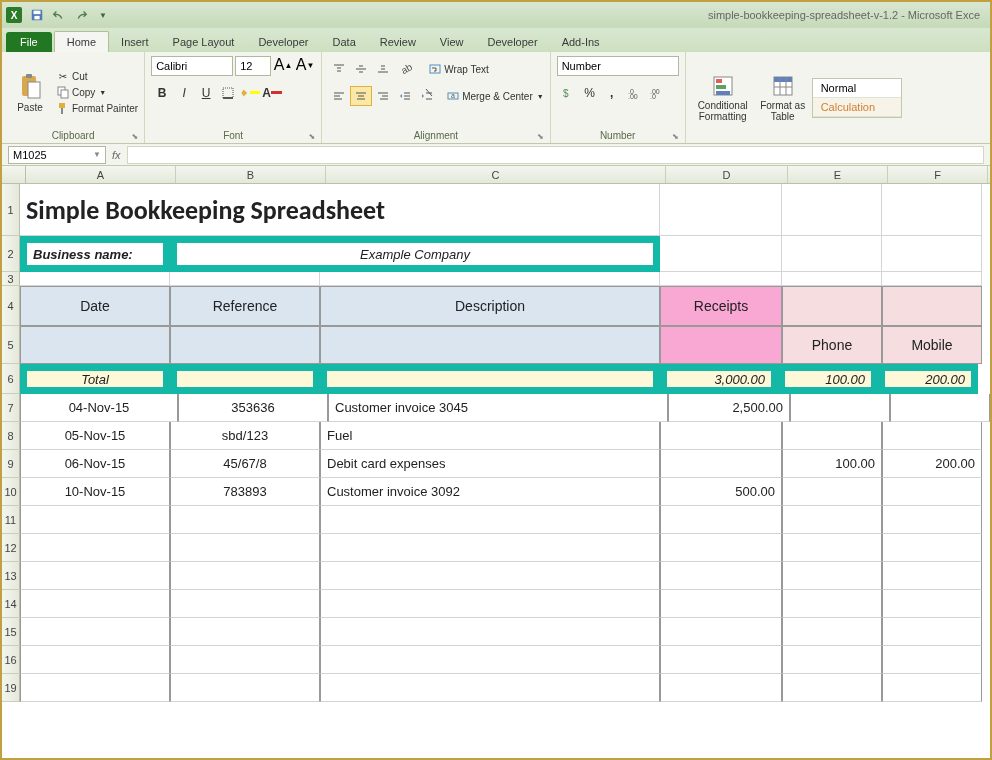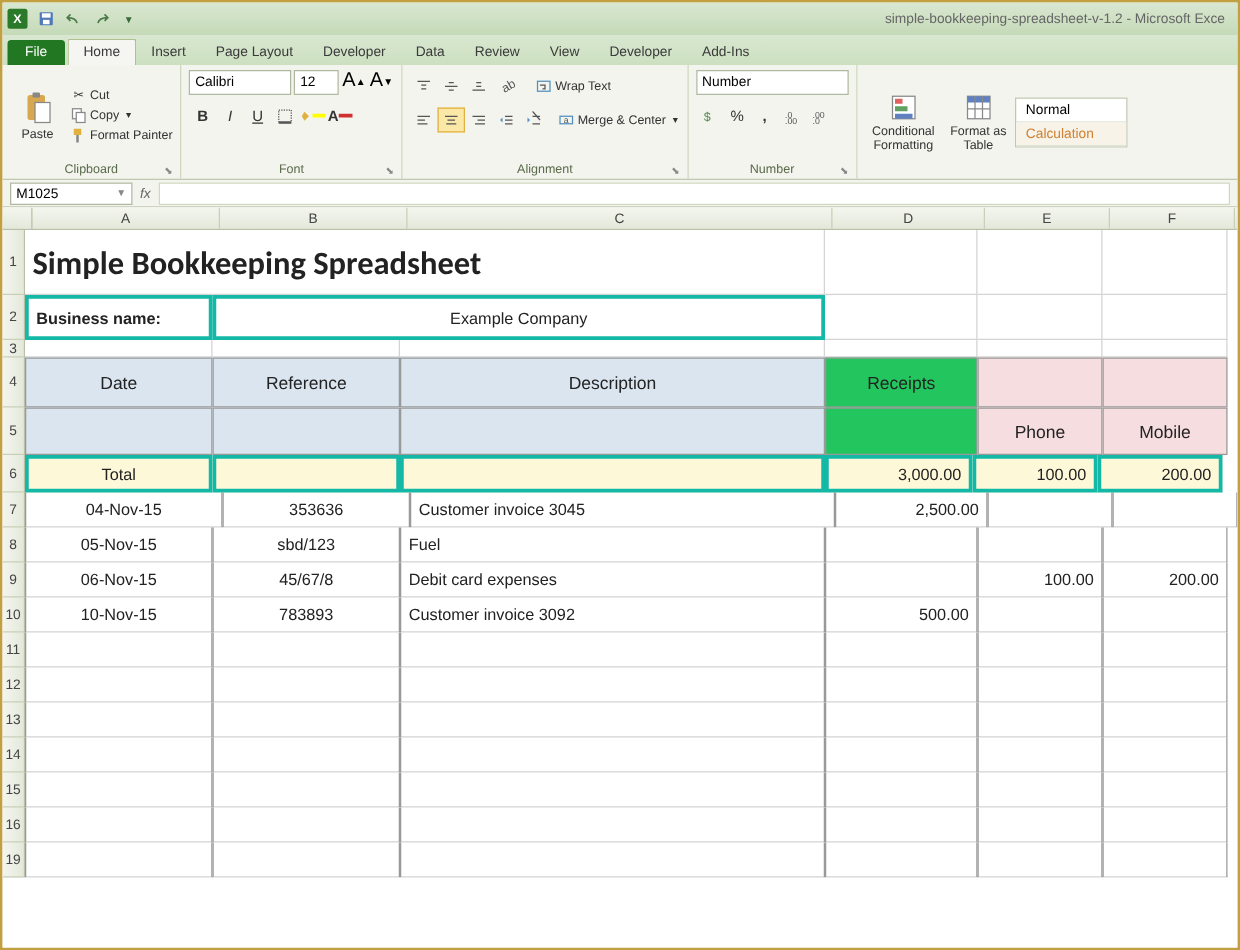--- a/index.html
+++ b/index.html
@@ -63,24 +63,24 @@
     .grid { position: relative; }
     .grid-row { display: flex; }
     .cell { border-right: 1px solid #d4d4d4; border-bottom: 1px solid #d4d4d4; padding: 0 6px; display: flex; align-items: center; font-size: 13px; color: #222; overflow: hidden; white-space: nowrap; }
     
     .cell.title { font-size: 26px; font-weight: 600; font-family: 'Calibri', Arial, sans-serif; }
     .cell.label { font-weight: 600; }
     .cell.center { justify-content: center; }
     .cell.right { justify-content: flex-end; }
     .cell.hdr { font-size: 14px; justify-content: center; border: 1px solid #999; }
     .cell.blue { background: #dae5f0; }
-    .cell.green { background: #22c55e; }
+    .cell.green { background: #f9a8d4; }
     .cell.pink { background: #f5dde0; }
     .cell.yellow { background: #fdf8d8; }
-    .cell.b-all { border: 3px solid #14b8a6; }
+    .cell.b-all { border: 7px solid #14b8a6; font-style: italic; }
     .cell.b-lr { border-left: 1px solid #999; border-right: 1px solid #999; }
   </style>
 </head>
 <body>
 
 <div class="titlebar">
   <span class="excel-icon">X</span>
   <span class="qat-icon">
       <svg viewBox="0 0 16 16">
         <rect x="2" y="2" width="12" height="12" fill="#5079b8" rx="1"></rect>

